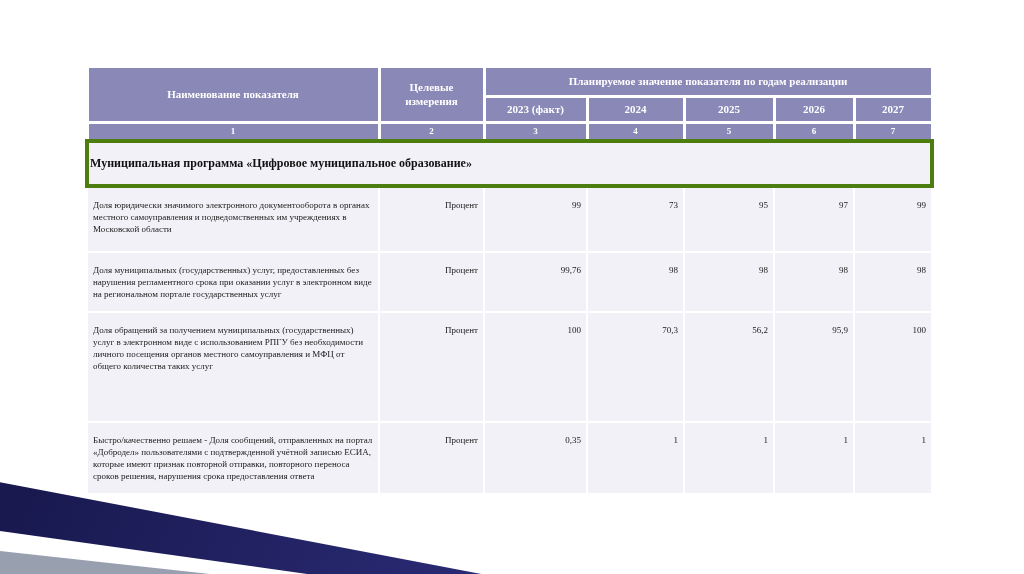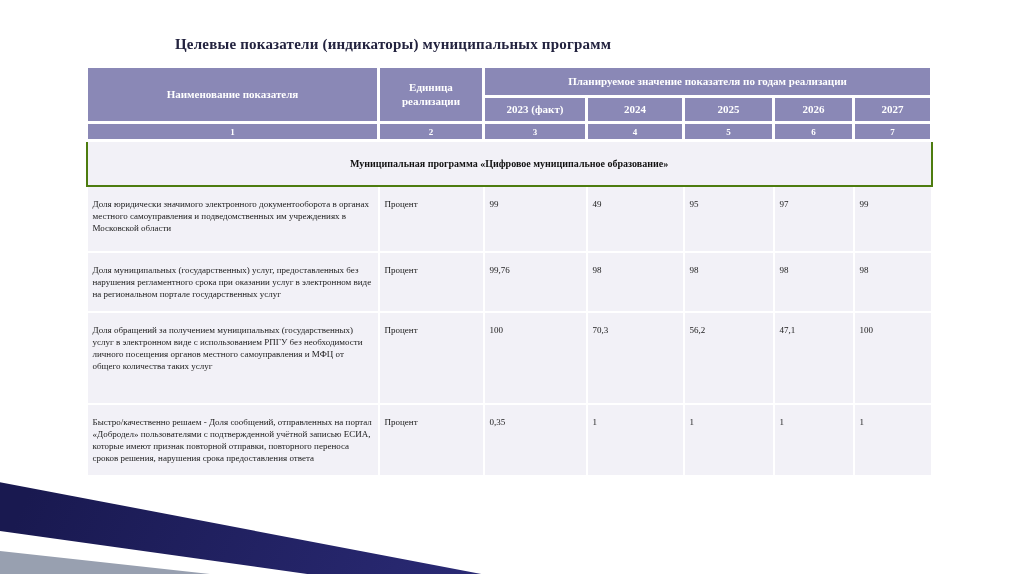--- a/index.html
+++ b/index.html
@@ -68,37 +68,37 @@
   .body-cell{
     background:var(--body-bg);
     border:2px solid #ffffff;
     font-size:9px;
     color:#1a1a1a;
     vertical-align:top;
     padding:11px 5px;
     line-height:1.35;
   }
   .name-cell{ text-align:left; }
-  .unit-cell,.val-cell{ text-align:left; }
+  .unit-cell,.val-cell{ text-align:right; }
   .section-cell{
     background:var(--body-bg);
-    border:2px solid #4d7c0f;
-    text-align:center;
+    border:4px solid #4d7c0f;
+    text-align:left;
     vertical-align:middle;
     font-weight:bold;
-    font-size:10px;
+    font-size:12px;
     color:#111111;
   }
   tr.hrow-group{height:30px;}
   tr.hrow-years{height:26px;}
   tr.num-row{height:18px;}
   tr.section-row{height:45px;}
   tr.row-1{height:66px;}
   tr.row-2{height:44px;margin-top:47px;}
-  tr.row-3{height:92px;}
+  tr.row-3{height:110px;}
   tr.row-4{height:70px;}
   
   .corner{position:absolute;left:0;top:0;width:100%;height:100%;pointer-events:none;}
   .corner-navy{
     position:absolute;inset:0;
     background:linear-gradient(115deg,var(--navy-dark) 20%,var(--navy-light) 80%);
     clip-path:polygon(0 84%,0 100%,47% 100%);
   }
   .corner-white{
     position:absolute;inset:0;
@@ -109,38 +109,37 @@
     position:absolute;inset:0;
     background:var(--corner-gray);
     clip-path:polygon(0 96%,0 100%,20.5% 100%);
   }
 </style>
 </head>
 <body>
 
 <div class="slide">
 
-  <div class="slide-title">Целевые показатели (индикаторы) муниципальных программ</div>
 
   <div class="table-wrap">
     <table class="indicators">
       <colgroup>
         <col style="width:292px">
         <col style="width:105px">
         <col style="width:103px">
         <col style="width:97px">
         <col style="width:90px">
         <col style="width:80px">
         <col style="width:78px">
       </colgroup>
 
       <tbody>
           <tr class="hrow-group">
         <td class="hdr" rowspan="2">Наименование показателя</td>
-        <td class="hdr" rowspan="2">Единица реализации</td>
+        <td class="hdr" rowspan="2">Целевые измерения</td>
         <td class="hdr" colspan="5">Планируемое значение показателя по годам реализации</td>
       </tr>
       <tr class="hrow-years">
         <td class="hdr">2023 (факт)</td>
         <td class="hdr">2024</td>
         <td class="hdr">2025</td>
         <td class="hdr">2026</td>
         <td class="hdr">2027</td>
       </tr>
 
@@ -155,21 +154,21 @@
       </tr>
 
       <tr class="section-row">
         <td class="section-cell" colspan="7">Муниципальная программа «Цифровое муниципальное образование»</td>
       </tr>
 
       <tr class="row-1">
         <td class="body-cell name-cell"> Доля юридически значимого электронного документооборота в органах местного самоуправления и подведомственных им учреждениях в Московской области</td>
         <td class="body-cell unit-cell">Процент</td>
         <td class="body-cell val-cell">99</td>
-        <td class="body-cell val-cell">49</td>
+        <td class="body-cell val-cell">73</td>
         <td class="body-cell val-cell">95</td>
         <td class="body-cell val-cell">97</td>
         <td class="body-cell val-cell">99</td>
       </tr>
 
       <tr class="row-2">
         <td class="body-cell name-cell"> Доля муниципальных (государственных) услуг, предоставленных без нарушения регламентного срока при оказании услуг в электронном виде на региональном портале государственных услуг</td>
         <td class="body-cell unit-cell">Процент</td>
         <td class="body-cell val-cell">99,76</td>
         <td class="body-cell val-cell">98</td>
@@ -177,21 +176,21 @@
         <td class="body-cell val-cell">98</td>
         <td class="body-cell val-cell">98</td>
       </tr>
 
       <tr class="row-3">
         <td class="body-cell name-cell"> Доля обращений за получением муниципальных (государственных) услуг в электронном виде с использованием РПГУ без необходимости личного посещения органов местного самоуправления и МФЦ от общего количества таких услуг</td>
         <td class="body-cell unit-cell">Процент</td>
         <td class="body-cell val-cell">100</td>
         <td class="body-cell val-cell">70,3</td>
         <td class="body-cell val-cell">56,2</td>
-        <td class="body-cell val-cell">47,1</td>
+        <td class="body-cell val-cell">95,9</td>
         <td class="body-cell val-cell">100</td>
       </tr>
 
       <tr class="row-4">
         <td class="body-cell name-cell">Быстро/качественно решаем - Доля сообщений, отправленных на портал «Добродел» пользователями с подтвержденной учётной записью ЕСИА, которые имеют признак повторной отправки, повторного переноса сроков решения, нарушения срока предоставления ответа</td>
         <td class="body-cell unit-cell">Процент</td>
         <td class="body-cell val-cell">0,35</td>
         <td class="body-cell val-cell">1</td>
         <td class="body-cell val-cell">1</td>
         <td class="body-cell val-cell">1</td>

